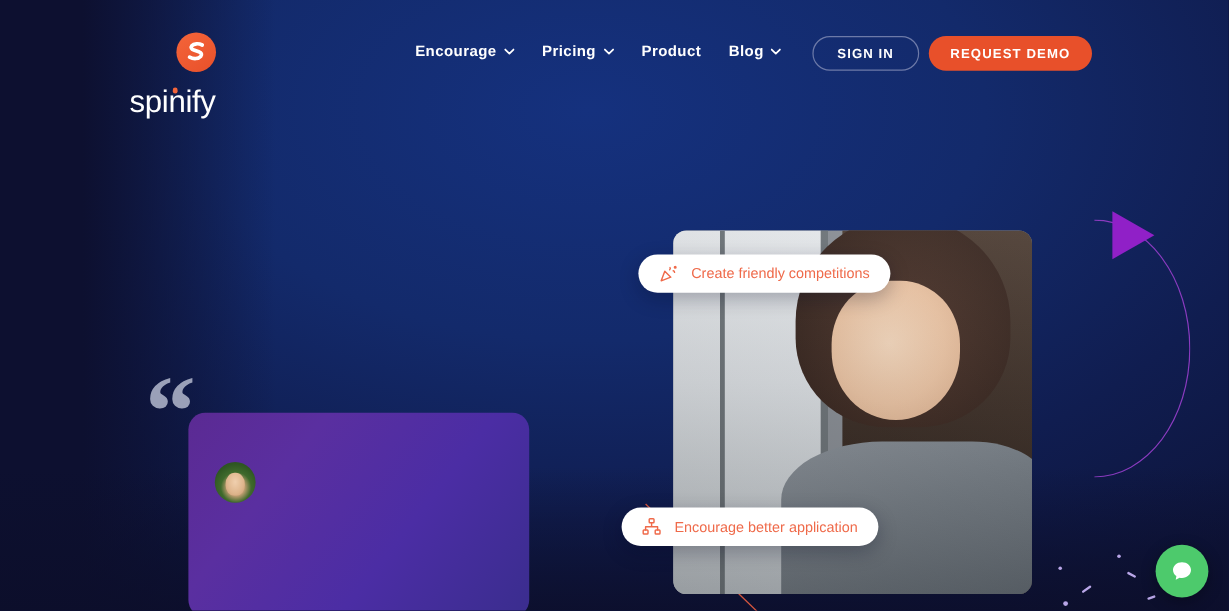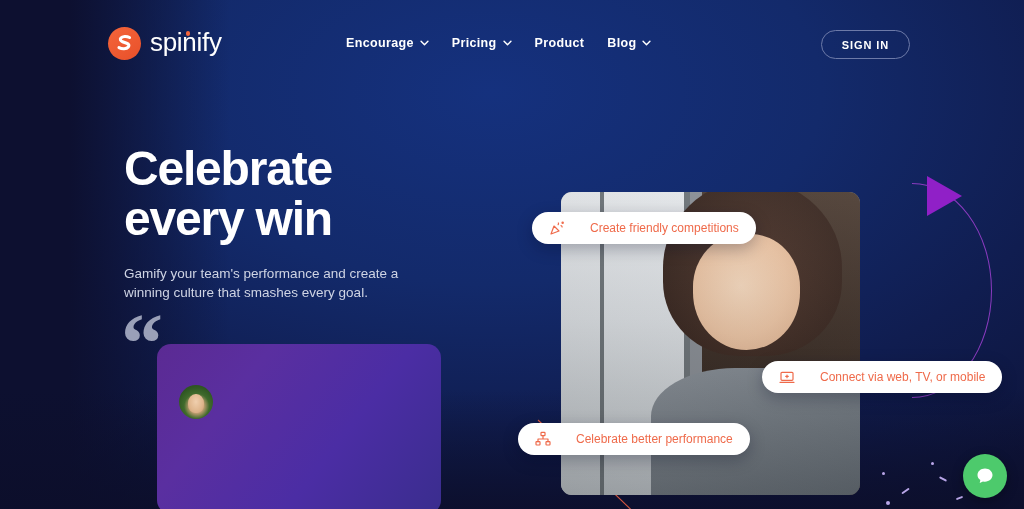--- a/index.html
+++ b/index.html
@@ -27,21 +27,21 @@
     position:absolute; left:0; bottom:0; width:100%; height:120px;
     background:linear-gradient(to top, rgba(12,14,42,.85) 0%, rgba(12,14,42,0) 100%);
     pointer-events:none;
   }
 
   
   .header {
     position:absolute; top:0; left:0; right:0; height:88px;
     display:flex; align-items:center; z-index:40;
   }
-  .logo { position:absolute; left:108px; top:27px; display:flex; align-items:flex-start; gap:9px; }
+  .logo { position:absolute; left:108px; top:27px; display:flex; align-items:flex-end; gap:9px;flex-direction:column; }
   .logo-mark {
     width:33px; height:33px; border-radius:50%;
     background:linear-gradient(145deg,#f4653a,#e8502a);
     position:relative; flex:none;
   }
   .logo-mark svg { position:absolute; left:0; top:0; }
   .logo-word {
     position:relative; color:#fff; font-size:26px; letter-spacing:-0.3px;
     font-weight:400;
   }
@@ -157,21 +157,21 @@
   .deco-line {
     position:absolute; left:450px; top:456px; width:200px; height:70px; z-index:14;
     overflow:visible;
   }
   .confetti { position:absolute; z-index:16; background:#b9a6e8; border-radius:1px; }
 
   
   .pill {
     position:absolute; z-index:35; background:#ffffff;
     border-radius:999px; height:32px;
-    display:flex; align-items:center; gap:25px;
+    display:flex; align-items:center; gap:11px;
     padding:0 17px; cursor:pointer;
     box-shadow:0 5px 16px rgba(6,10,35,.28);
     white-space:nowrap;
   }
   .pill-label { color:#ef6a4a; font-size:12px; }
   .pill-icon { width:16px; height:16px; flex:none; display:block; }
   .pill-1 { left:532px; top:212px; }
   .pill-2 { left:762px; top:361px; }
   .pill-3 { left:518px; top:423px; }
 
@@ -221,37 +221,29 @@
   <div class="pill pill-1">
     <svg class="pill-icon" viewBox="0 0 24 24" fill="none" stroke="#ef6a4a" stroke-width="1.8" stroke-linecap="round" stroke-linejoin="round">
       <path d="M3 21l4.5-12L15 16.5 3 21z"></path>
       <path d="M14 4.5c.6 1 .3 2-.4 2.6"></path>
       <path d="M18 8.5c1 .2 1.7 1 1.7 2"></path>
       <circle cx="20.5" cy="4" r="1"></circle>
     </svg>
     <span class="pill-label">Create friendly competitions</span>
   </div>
 
-  <div class="pill pill-2">
-    <svg class="pill-icon" viewBox="0 0 24 24" fill="none" stroke="#ef6a4a" stroke-width="1.8" stroke-linecap="round" stroke-linejoin="round">
-      <rect x="3" y="5" width="18" height="12" rx="1.5"></rect>
-      <path d="M1.5 20h21"></path>
-      <path d="M12 9v4M10 11h4"></path>
-    </svg>
-    <span class="pill-label">Connect via web, TV, or mobile</span>
-  </div>
 
   <div class="pill pill-3">
     <svg class="pill-icon" viewBox="0 0 24 24" fill="none" stroke="#ef6a4a" stroke-width="1.8" stroke-linecap="round" stroke-linejoin="round">
       <rect x="9" y="2" width="6" height="5" rx="1"></rect>
       <rect x="1.5" y="16" width="6" height="5" rx="1"></rect>
       <rect x="16.5" y="16" width="6" height="5" rx="1"></rect>
       <path d="M12 7v5M4.5 16v-4h15v4"></path>
     </svg>
-    <span class="pill-label">Celebrate better performance</span>
+    <span class="pill-label">Encourage better application</span>
   </div>
 
   <div class="header">
 
     <div class="logo">
       <div class="logo-mark">
         <svg width="33" height="33" viewBox="0 0 33 33">
           <path d="M21.5 10.5c-3-1.6-7-1.3-8.6.6-1.2 1.4-.3 2.9 1.6 3.6l4.2 1.5c2.2.8 2.8 2.3 1.6 3.8-1.8 2.2-6.2 2.3-9.3.6" stroke="#ffffff" stroke-width="3.1" fill="none" stroke-linecap="round"></path>
         </svg>
       </div>
@@ -280,30 +272,24 @@
       <div class="nav-item">
         <span>Blog</span>
         <svg class="chev" viewBox="0 0 10 7">
             <path d="M1 1.5L5 5.5L9 1.5" stroke="#ffffff" stroke-width="1.7" fill="none" stroke-linecap="round" stroke-linejoin="round"></path>
           </svg>
       </div>
     </nav>
 
     <div class="actions">
       <div class="btn btn-signin">SIGN IN</div>
+      <div class="btn btn-demo">REQUEST DEMO</div>
     </div>
   </div>
 
-  <div class="hero-copy">
-    <h1 class="headline">
-      <span>Celebrate</span><br>
-      <span>every win</span>
-    </h1>
-    <p class="subtitle">Gamify your team's performance and create a winning culture that smashes every goal.</p>
-  </div>
 
   <div class="quote-glyph">“</div>
   <div class="testimonial">
     <div class="testimonial-author">
       <div class="avatar"></div>
 
     </div>
   </div>
 
   <div class="chat-widget">

